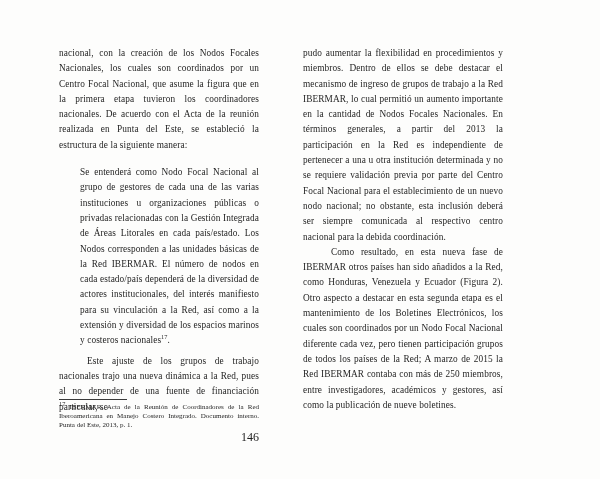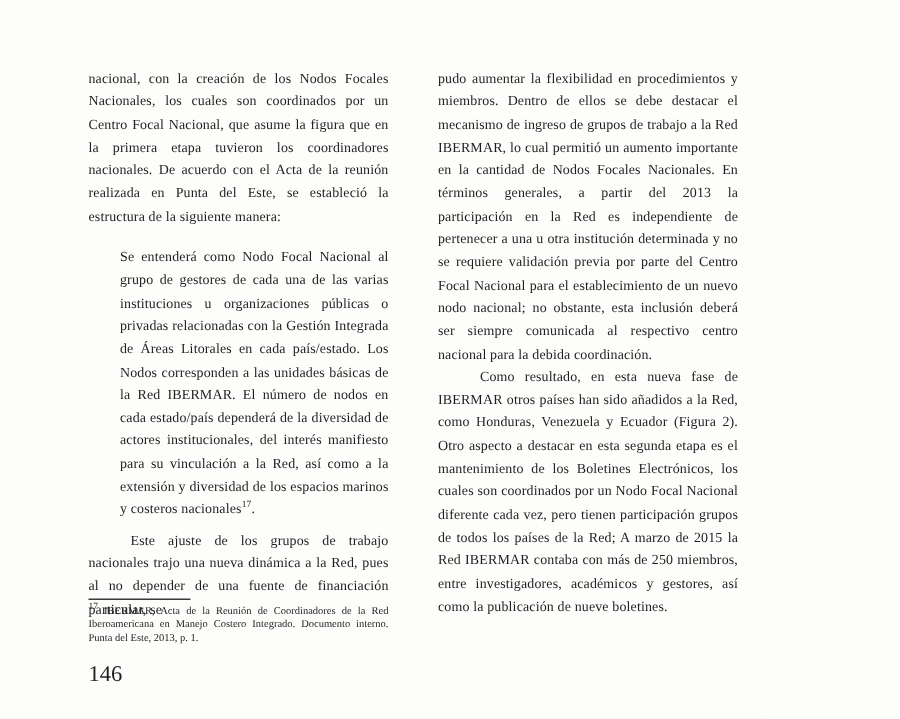--- a/index.html
+++ b/index.html
@@ -21,21 +21,21 @@
   .page {
     position: absolute;
     top: 46px;
     width: 200px;
     text-align: justify;
     font-size: 9.3px;
     line-height: 15.3px;
     letter-spacing: 0.1px;
   }
   .page.left  { left: 59px; }
-  .page.right { left: 292px; }
+  .page.right { left: 303px; }
   .para { margin: 0; }
   .para.indent { text-indent: 28px; }
   .blockquote {
     margin: 12px 0 5px 21px;
     text-align: justify;
   }
   sup {
     font-size: 6.3px;
     line-height: 0;
     vertical-align: super;
@@ -55,23 +55,22 @@
   .footnote {
     margin: 0;
     font-size: 7px;
     line-height: 8.8px;
     text-align: justify;
   }
   .page-number {
     position: absolute;
     top: 430px;
     width: 200px;
-    text-align: left;
-    font-size: 15px;
-    margin-top: 12px;
+    text-align: right;
+    font-size: 12px;
   }
   .page-number.num-left  { left: 59px; }
   .page-number.num-right { left: 310px; }
 </style>
 </head>
 <body>
 
 <div class="spread">
 
   <div class="page left">

